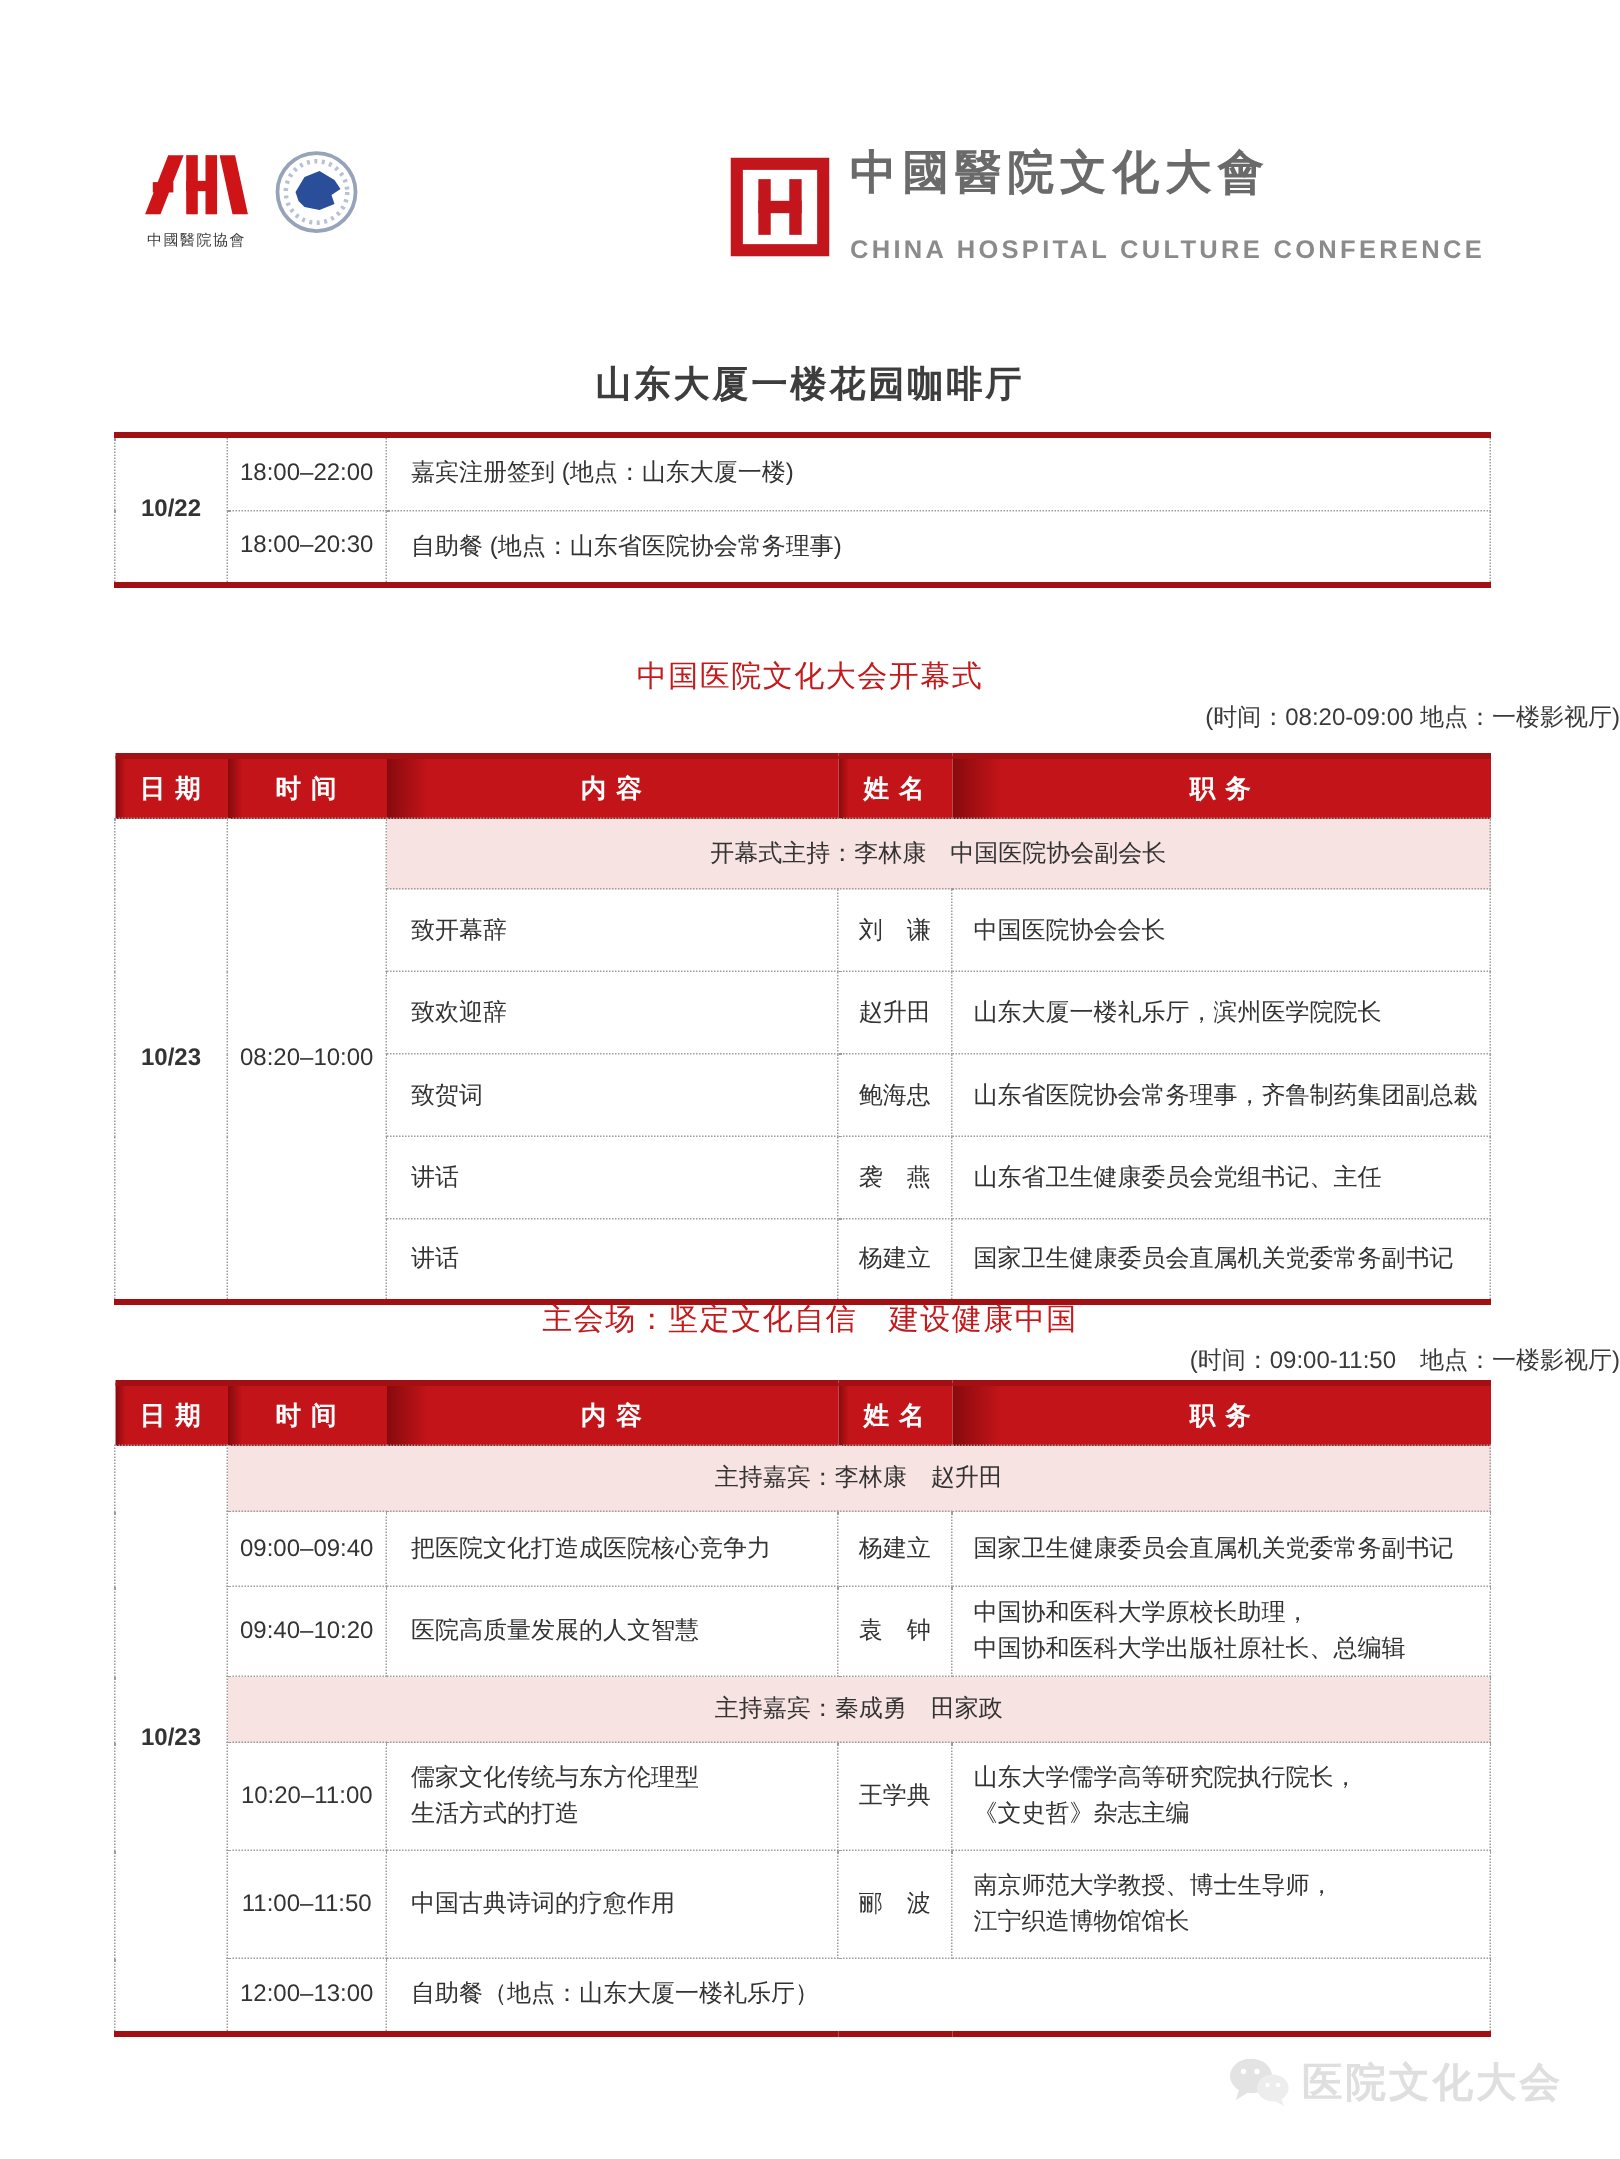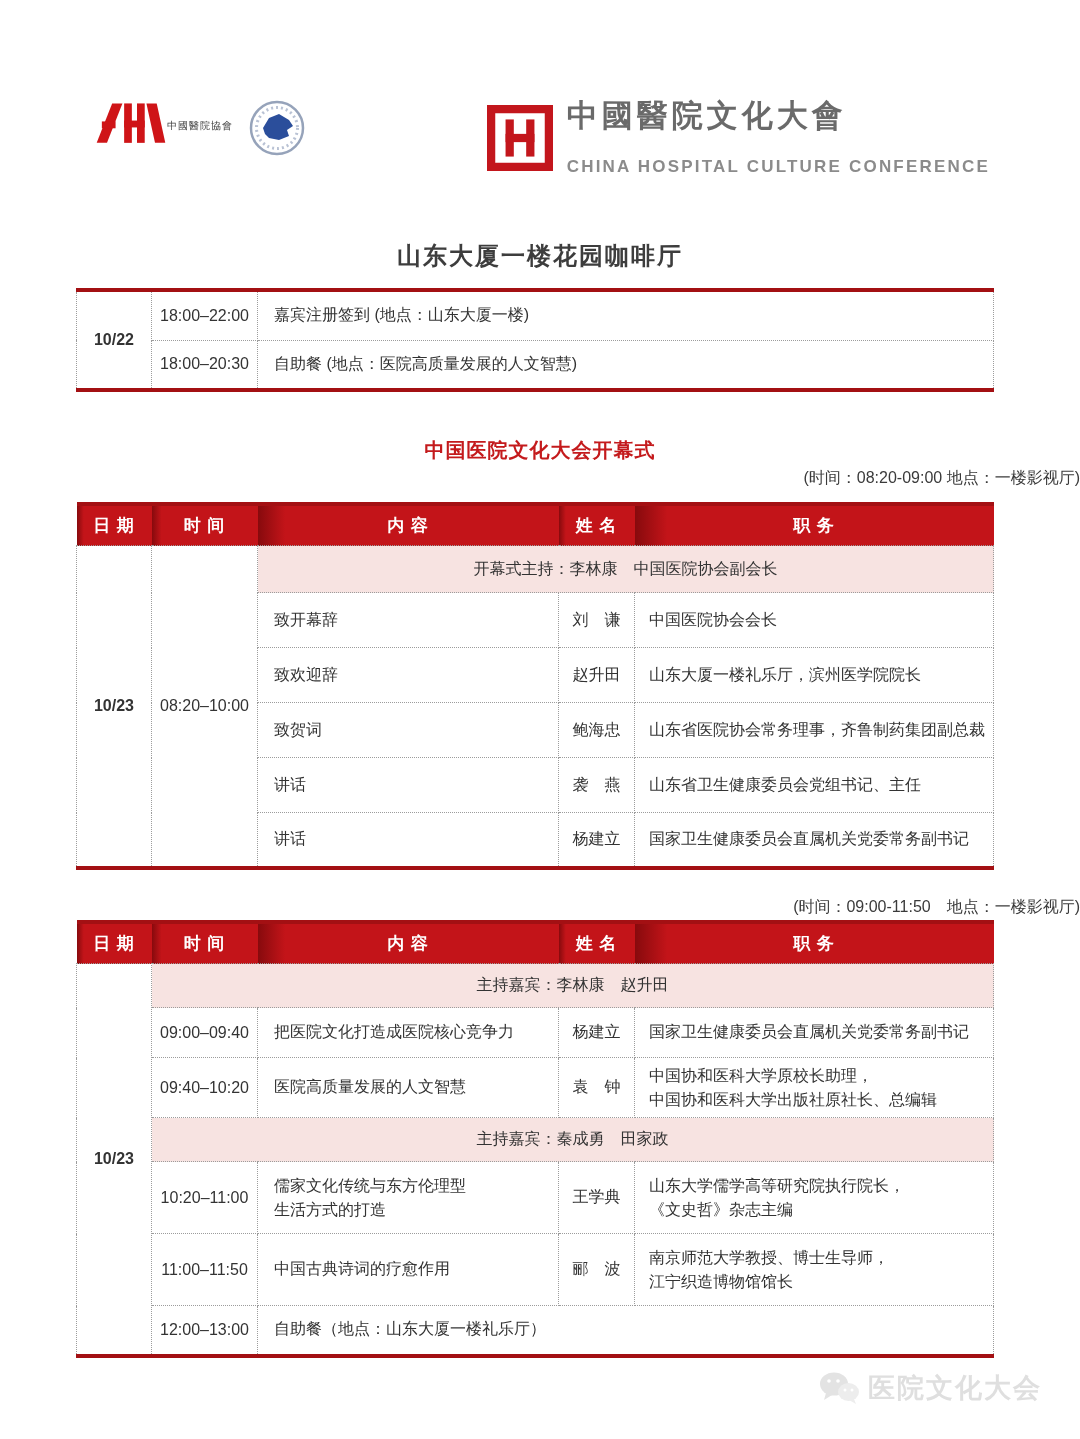--- a/index.html
+++ b/index.html
@@ -3,29 +3,29 @@
 <meta charset="utf-8">
 <style>
   html,body{margin:0;padding:0;background:#ffffff;}
   .page{
     position:relative;width:1080px;height:1439px;background:#ffffff;overflow:hidden;
     font-family:"Liberation Sans","DejaVu Sans",sans-serif;color:#333;
   }
   
   .logos{position:absolute;top:98px;left:95px;right:90px;display:flex;justify-content:space-between;align-items:flex-start;}
   .logo-left-group{display:flex;align-items:flex-start;gap:16px;}
-  .assoc-logo{display:flex;flex-direction:row;align-items:center;}
+  .assoc-logo{display:flex;flex-direction:column;align-items:center;}
   .assoc-caption{font-family:"DejaVu Serif","Liberation Serif",serif;font-size:10px;color:#3f3f3f;letter-spacing:1px;margin-top:3px;white-space:nowrap;}
   .conf-logo{display:flex;align-items:center;gap:14px;}
   .conf-text{display:flex;flex-direction:column;gap:20px;}
   .conf-zh{font-size:31px;font-weight:700;color:#6a6a6a;letter-spacing:4px;line-height:1.1;font-family:"DejaVu Serif","Liberation Serif",serif;white-space:nowrap;}
   .conf-en{font-size:17px;font-weight:700;color:#8b8b8b;letter-spacing:2.2px;margin-top:5px;white-space:nowrap;}
   
   .doc-title{position:absolute;top:240px;left:0;width:100%;text-align:center;font-size:24px;font-weight:700;color:#3d3d3d;letter-spacing:2px;}
-  .sec-title{position:absolute;left:0;width:100%;text-align:center;font-size:20px;font-weight:700;color:#c41a1c;letter-spacing:1px;}
+  .sec-title{position:absolute;left:0;width:100%;text-align:center;font-size:20px;font-weight:400;color:#c41a1c;letter-spacing:1px;}
   .sec-sub{position:absolute;left:0;width:100%;text-align:right;font-size:16px;color:#3a3a3a;}
   
   table.sched{position:absolute;left:76px;width:917px;border-collapse:collapse;table-layout:fixed;
     border-top:4px solid #a31013;border-bottom:4px solid #a31013;}
   table.sched td{border:1px dotted #9c9c9c;font-size:16px;color:#333;vertical-align:middle;}
   table.sched th{
     background:linear-gradient(90deg,#870a0d 0%,#c31419 9%,#c31419 100%);
     color:#ffffff;font-size:17px;font-weight:700;height:37px;border:none;letter-spacing:1px;}
   td.date-cell{color:#b72428;font-weight:700;font-size:21px;text-align:center;}
   td.time-cell{text-align:center;font-size:16px;color:#2e2e2e;}
@@ -87,21 +87,21 @@
         <col style="width:736px">
       </colgroup>
     <tbody>
       <tr class="r50">
         <td class="date-cell" rowspan="2">10/22</td>
         <td class="time-cell">18:00–22:00</td>
         <td class="content-cell">嘉宾注册签到 (地点：山东大厦一楼)</td>
       </tr>
       <tr class="r50">
         <td class="time-cell">18:00–20:30</td>
-        <td class="content-cell">自助餐 (地点：医院高质量发展的人文智慧)</td>
+        <td class="content-cell">自助餐 (地点：山东省医院协会常务理事)</td>
       </tr>
     </tbody>
   </table>
 
   <div class="sec-title" style="top:437px;">中国医院文化大会开幕式</div>
   <div class="sec-sub" style="top:468px;">(时间：08:20-09:00  地点：一楼影视厅)</div>
 
   <table class="sched" style="top:502px;">
     <colgroup>
         <col style="width:75px">
@@ -146,20 +146,21 @@
         <td class="pos-cell">山东省卫生健康委员会党组书记、主任</td>
       </tr>
       <tr class="r55">
         <td class="content-cell">讲话</td>
         <td class="name-cell">杨建立</td>
         <td class="pos-cell">国家卫生健康委员会直属机关党委常务副书记</td>
       </tr>
     </tbody>
   </table>
 
+  <div class="sec-title" style="top:866px;">主会场：坚定文化自信　建设健康中国</div>
   <div class="sec-sub" style="top:897px;">(时间：09:00-11:50　地点：一楼影视厅)</div>
 
   <table class="sched" style="top:920px;">
     <colgroup>
         <col style="width:75px">
         <col style="width:106px">
         <col style="width:301px">
         <col style="width:76px">
         <col style="width:359px">
       </colgroup>

